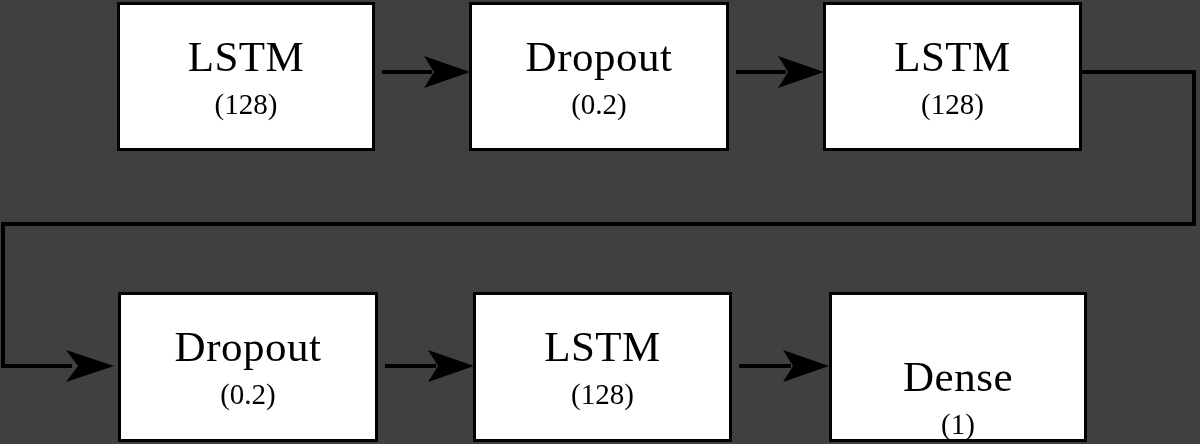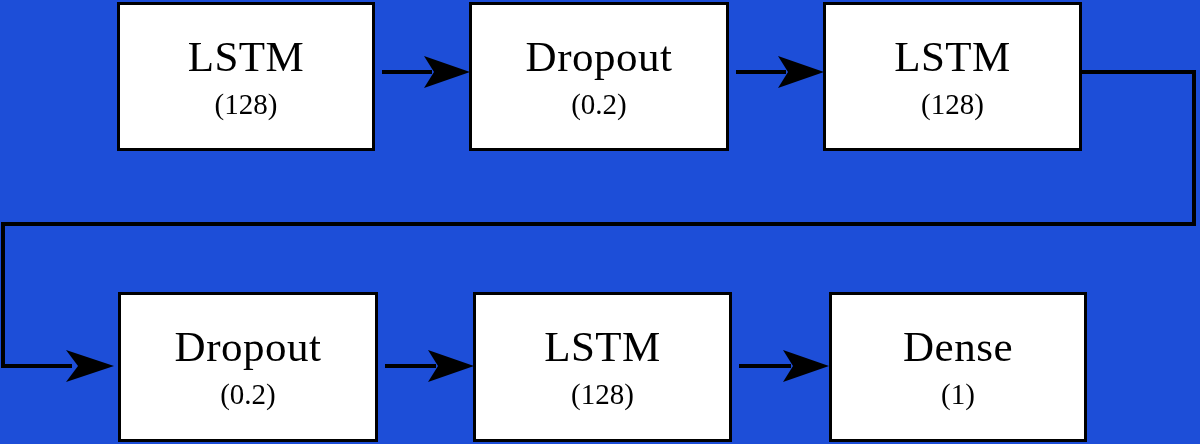--- a/index.html
+++ b/index.html
@@ -5,21 +5,21 @@
 <style>
   html, body {
     margin: 0;
     padding: 0;
     background: #ffffff;
   }
   #canvas {
     position: relative;
     width: 1200px;
     height: 444px;
-    background: #1d4ed8;
+    background: #404040;
     overflow: hidden;
     font-family: "Liberation Serif", "DejaVu Serif", serif;
   }
   .node-box {
     position: absolute;
     box-sizing: border-box;
     border: 3px solid #000000;
     background: #ffffff;
     display: flex;
     flex-direction: column;
@@ -103,18 +103,18 @@
   <div class="node-box" style="left:118px; top:292px; width:260px; height:150px;">
     <span class="node-title">Dropout</span>
     <span class="node-param">(0.2)</span>
   </div>
 
   <div class="node-box" style="left:473px; top:292px; width:259px; height:150px;">
     <span class="node-title">LSTM</span>
     <span class="node-param">(128)</span>
   </div>
 
-  <div class="node-box" style="left:829px; top:292px; width:258px; height:150px;">
+  <div class="node-box" style="left:829px; top:292px; width:258px; height:150px;justify-content:flex-end;">
     <span class="node-title">Dense</span>
     <span class="node-param">(1)</span>
   </div>
 
 </div>
 
 </body></html>

